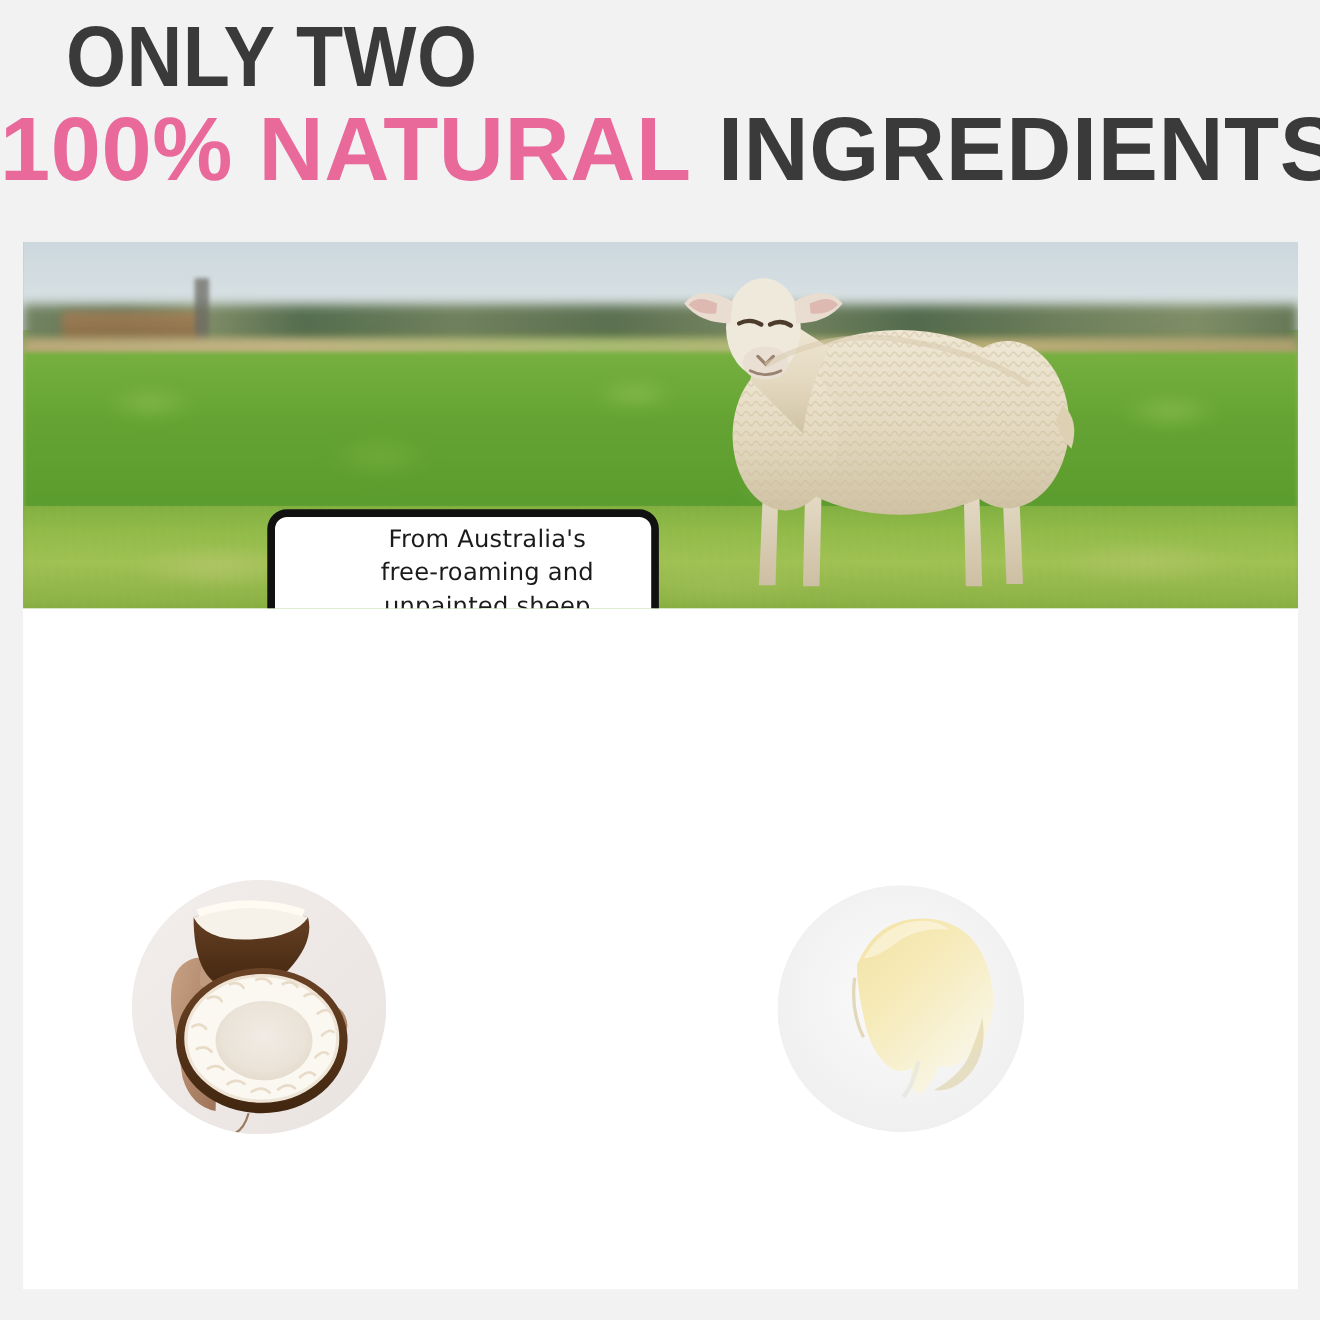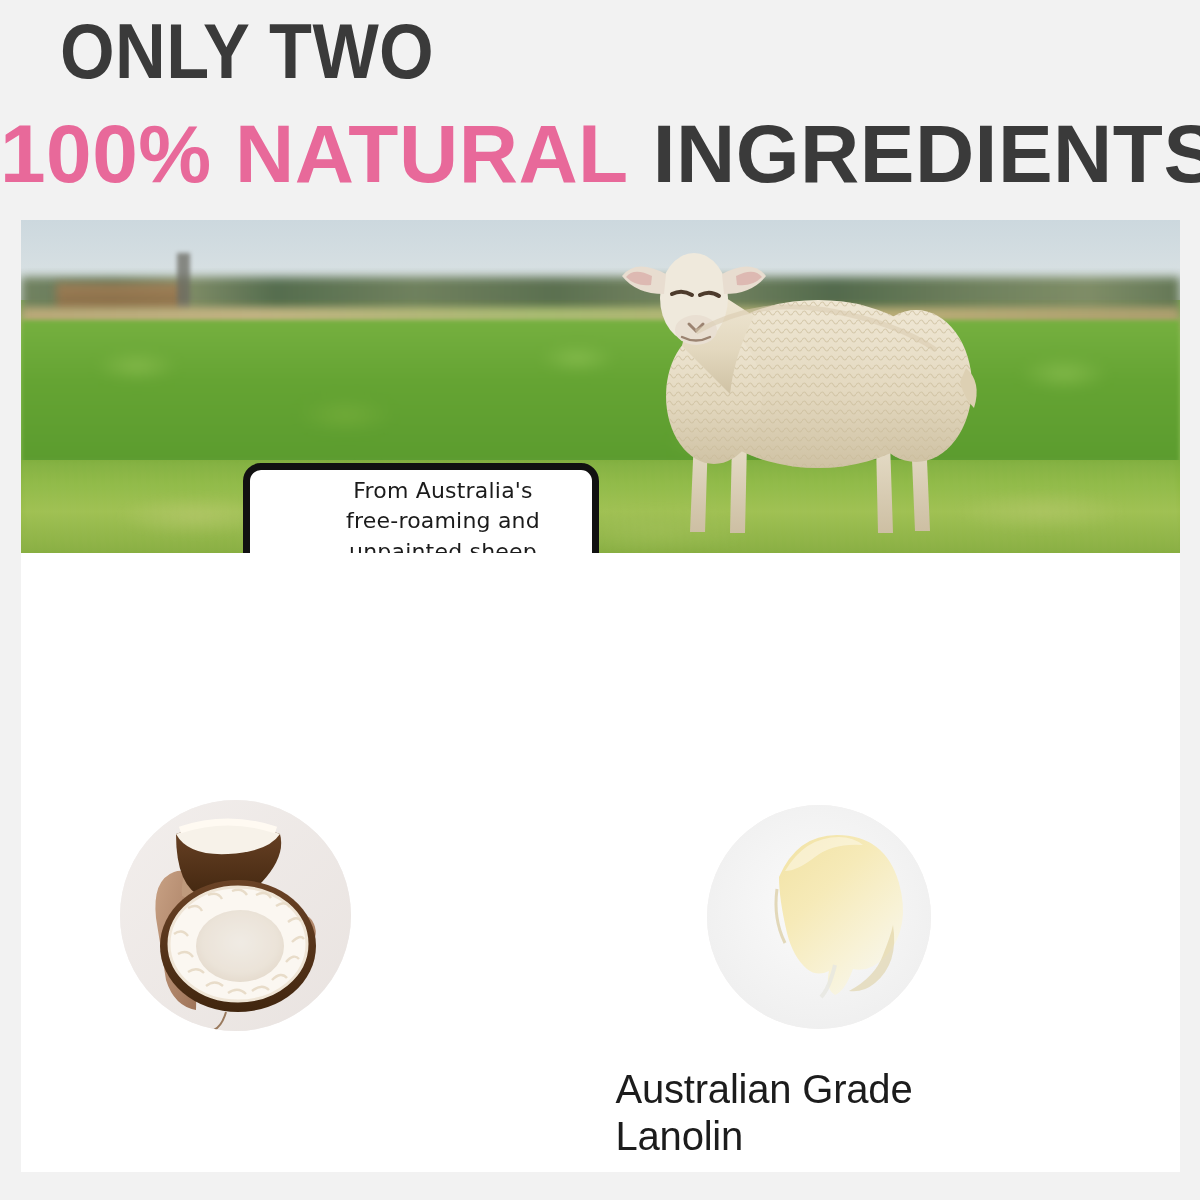--- a/index.html
+++ b/index.html
@@ -35,21 +35,21 @@
     line-height: 1;
     white-space: nowrap;
   }
   .headline-line-1 {
     font-size: 78px;
     margin-top: 12px;
     transform: scaleX(0.90);
   }
   .headline-line-2 {
     font-size: 82px;
-    margin-top: 23px;
+    margin-top: 6px;
     transform: scaleX(1.0);
   }
   .hl-pink { color: #e8699a; }
   .hl-dark { color: #3a3a3a; }
 
   
   .card {
     position: absolute;
     left: 21px;
     top: 220px;
@@ -372,20 +372,18 @@
             <rect width="224" height="224" fill="url(#bgL)"></rect>
             <path d="M72 72 q18 -42 58 -42 q48 0 62 48 q12 44 -12 72
                      q-16 18 -34 14 q-8 22 -18 26 q-10 -6 -6 -24
                      q-12 6 -22 -2 q-14 -12 -20 -36 q-8 -34 -8 -56 z" fill="url(#lan)"></path>
             <path d="M78 66 q20 -34 54 -34 q14 0 24 8 q-30 -2 -48 12 q-18 14 -30 14 z" fill="#ffffff" opacity=".42"></path>
             <path d="M186 120 q6 38 -18 58 q-12 10 -26 8 q26 -14 34 -36 q8 -20 10 -30 z" fill="#d8c68a" opacity=".45"></path>
             <path d="M70 84 q-4 30 8 54" stroke="#cdb97c" stroke-width="3" fill="none" opacity=".5"></path>
             <path d="M128 160 q-6 24 -14 32" stroke="#e6e6e0" stroke-width="4" fill="none" opacity=".8"></path>
           </svg>
         </div>
-        <div class="ing-title ing-title-lanolin">Australian Grade
-Lanolin</div>
 
       </div>
 
     </div>
   </div>
 </div>
 
 </body></html>

